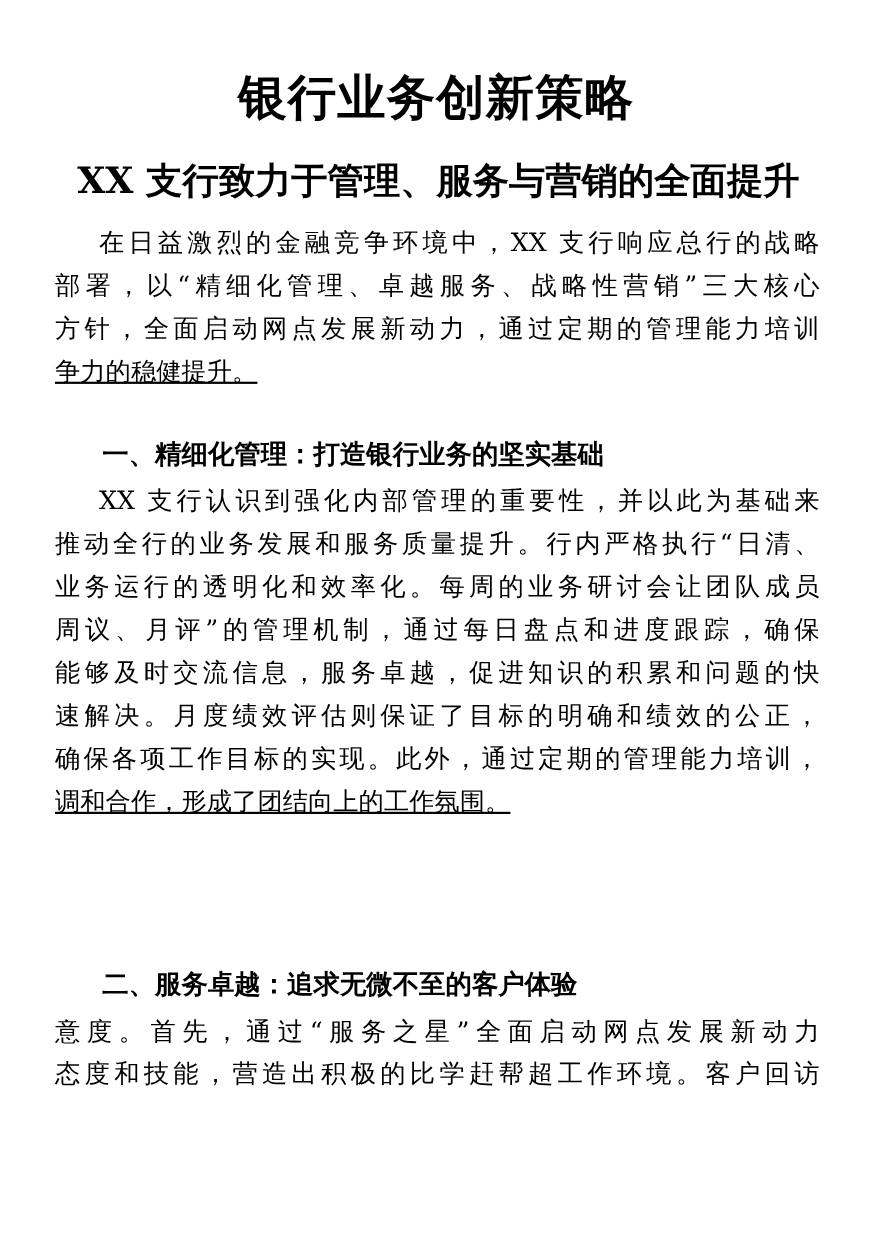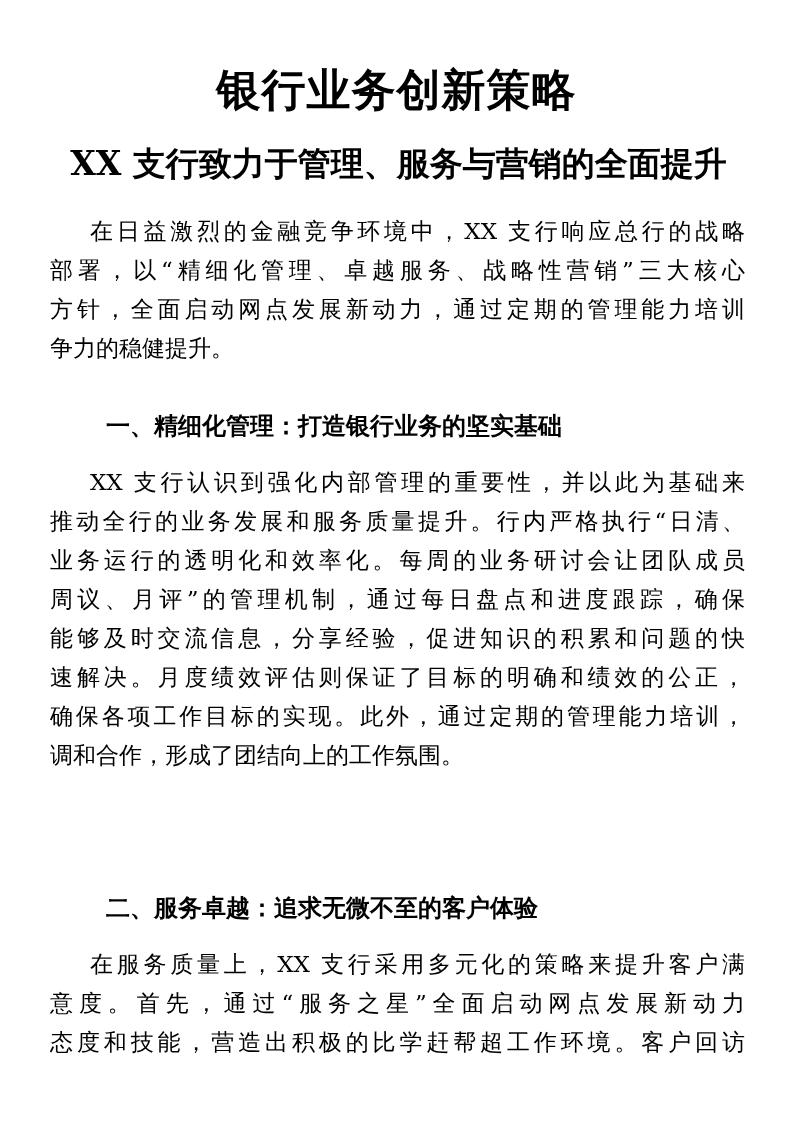--- a/index.html
+++ b/index.html
@@ -12,52 +12,51 @@
   }
   .subtitle {
     position: absolute; left: 0; top: 140px; width: 793px; text-align: center;
     font-family: "DejaVu Serif", serif; font-size: 33px; line-height: 44px; margin: 2px;
   }
   .body-block { position: absolute; left: 50px; width: 695px; }
   .line {
     font-family: "DejaVu Serif", serif; font-size: 23px; height: 39px; line-height: 39px;
     white-space: nowrap; text-align: justify; text-align-last: justify;
   }
-  .line.last { text-align-last: left; }
+  .line.last { text-align-last: left; text-decoration: underline; }
   .line.indent { padding-left: 40px; }
   .heading {
     font-family: "DejaVu Sans", sans-serif; font-weight: bold; font-size: 24px;
-    height: 42px; line-height: 42px; padding-left: 40px; white-space: nowrap; margin: 16px;
+    height: 42px; line-height: 42px; padding-left: 40px; white-space: nowrap; margin: 3px;
   }
 </style>
 </head>
 <body>
 
 <div class="page">
   <h1 class="title">银行业务创新策略</h1>
   <h2 class="subtitle">XX 支行致力于管理、服务与营销的全面提升</h2>
 
-  <div class="body-block" style="top:212px;">
+  <div class="body-block" style="top:202px;">
     <div class="line indent">在日益激烈的金融竞争环境中，XX 支行响应总行的战略</div>
     <div class="line">部署，以“精细化管理、卓越服务、战略性营销”三大核心</div>
     <div class="line">方针，全面启动网点发展新动力，通过定期的管理能力培训</div>
     <div class="line last">争力的稳健提升。</div>
   </div>
 
   <div class="body-block" style="top:389px;">
     <h3 class="heading">一、精细化管理：打造银行业务的坚实基础</h3>
     <div class="line indent">XX 支行认识到强化内部管理的重要性，并以此为基础来</div>
     <div class="line">推动全行的业务发展和服务质量提升。行内严格执行“日清、</div>
     <div class="line">业务运行的透明化和效率化。每周的业务研讨会让团队成员</div>
     <div class="line">周议、月评”的管理机制，通过每日盘点和进度跟踪，确保</div>
-    <div class="line">能够及时交流信息，分享经验，促进知识的积累和问题的快</div>
+    <div class="line">能够及时交流信息，服务卓越，促进知识的积累和问题的快</div>
     <div class="line">速解决。月度绩效评估则保证了目标的明确和绩效的公正，</div>
     <div class="line">确保各项工作目标的实现。此外，通过定期的管理能力培训，</div>
     <div class="line last">调和合作，形成了团结向上的工作氛围。</div>
   </div>
 
   <div class="body-block" style="top:871px;">
     <h3 class="heading">二、服务卓越：追求无微不至的客户体验</h3>
-    <div class="line indent">在服务质量上，XX 支行采用多元化的策略来提升客户满</div>
     <div class="line">意度。首先，通过“服务之星”全面启动网点发展新动力</div>
     <div class="line">态度和技能，营造出积极的比学赶帮超工作环境。客户回访</div>
   </div>
 </div>
 
 </body></html>

